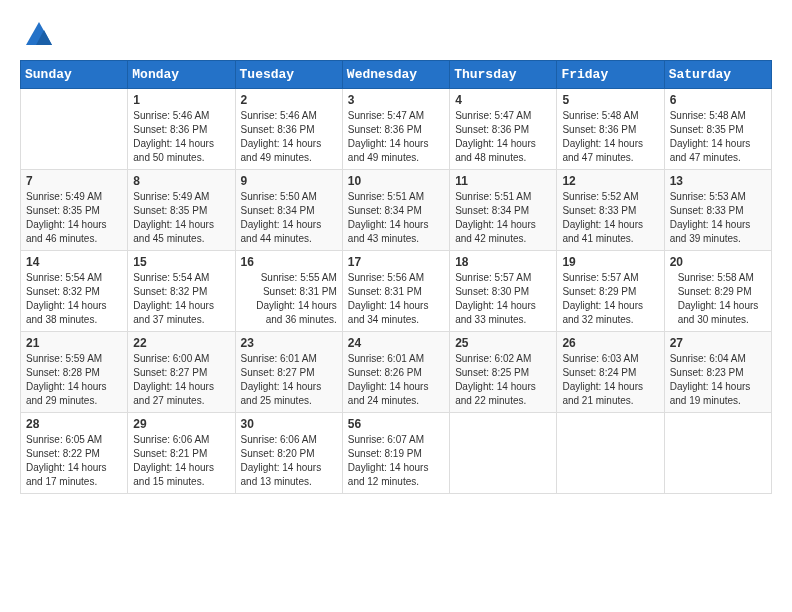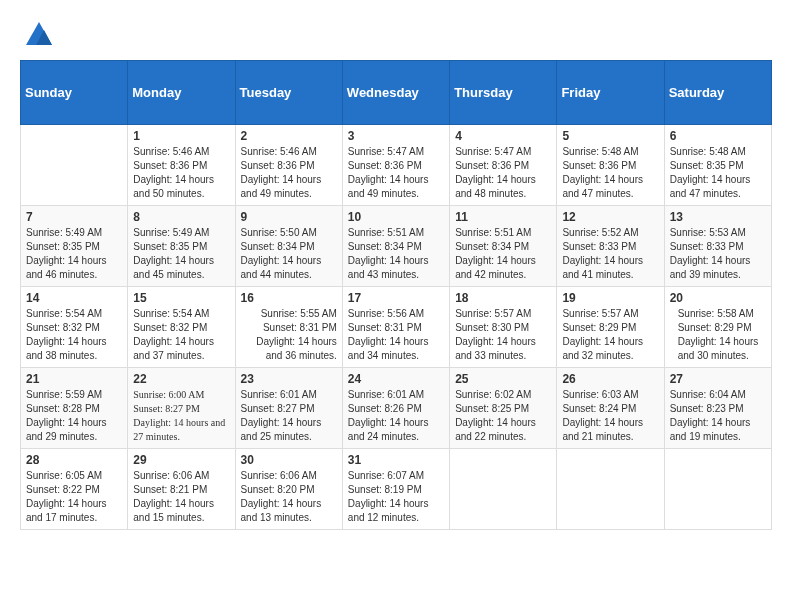--- a/index.html
+++ b/index.html
@@ -46,24 +46,25 @@
       color: #555;
     }
     .calendar {
       width: 100%;
       border-collapse: collapse;
       border: 1px solid #ccc;
     }
     .calendar th {
       background-color: #2472c8;
       color: #fff;
-      padding: 24px 4px;
+      padding: 6px 4px;
       text-align: left;
       font-size: 13px;
       border: 1px solid #1a5fa8;
+      font-family: Liberation Mono, monospace;
     }
     .calendar td {
       vertical-align: top;
       padding: 4px 5px;
       border: 1px solid #ddd;
       font-size: 10px;
       color: #333;
       width: 107px;
       min-height: 80px;
       background: #fff;
@@ -250,21 +251,21 @@
       </tr>
       <tr>
         <td>
           <span class="day-number">21</span>
           <div class="day-info" style="white-space: pre-line;">Sunrise: 5:59 AM
 Sunset: 8:28 PM
 Daylight: 14 hours and 29 minutes.</div>
         </td>
         <td>
           <span class="day-number">22</span>
-          <div class="day-info" style="white-space: pre-line; font-family: Liberation Serif, serif;">Sunrise: 6:00 AM
+          <div class="day-info" style="white-space: pre-line;">Sunrise: 6:00 AM
 Sunset: 8:27 PM
 Daylight: 14 hours and 27 minutes.</div>
         </td>
         <td>
           <span class="day-number">23</span>
           <div class="day-info" style="white-space: pre-line;">Sunrise: 6:01 AM
 Sunset: 8:27 PM
 Daylight: 14 hours and 25 minutes.</div>
         </td>
         <td>
@@ -305,21 +306,21 @@
 Sunset: 8:21 PM
 Daylight: 14 hours and 15 minutes.</div>
         </td>
         <td>
           <span class="day-number">30</span>
           <div class="day-info" style="white-space: pre-line;">Sunrise: 6:06 AM
 Sunset: 8:20 PM
 Daylight: 14 hours and 13 minutes.</div>
         </td>
         <td>
-          <span class="day-number">31</span>
+          <span class="day-number">56</span>
           <div class="day-info" style="white-space: pre-line;">Sunrise: 6:07 AM
 Sunset: 8:19 PM
 Daylight: 14 hours and 12 minutes.</div>
         </td>
         <td class="empty-cell"></td>
         <td class="empty-cell"></td>
         <td class="empty-cell"></td>
       </tr>
     </tbody>
 </table>

